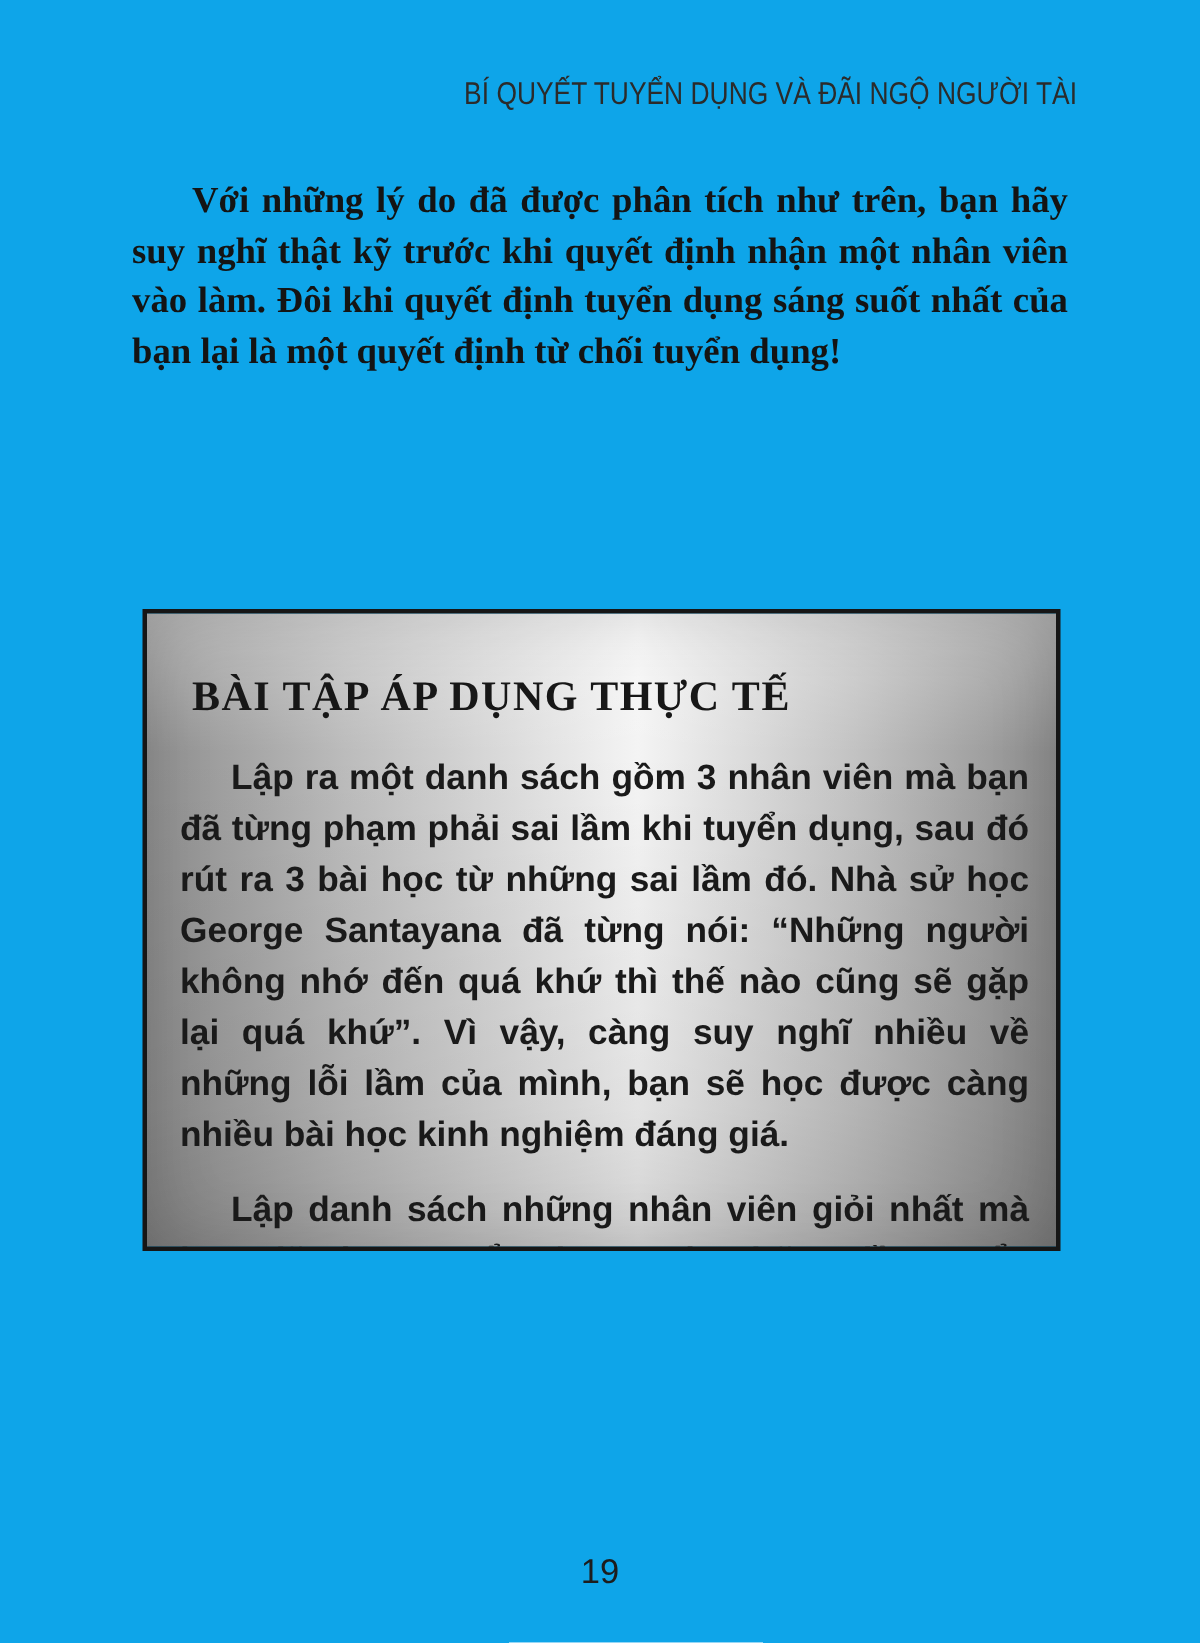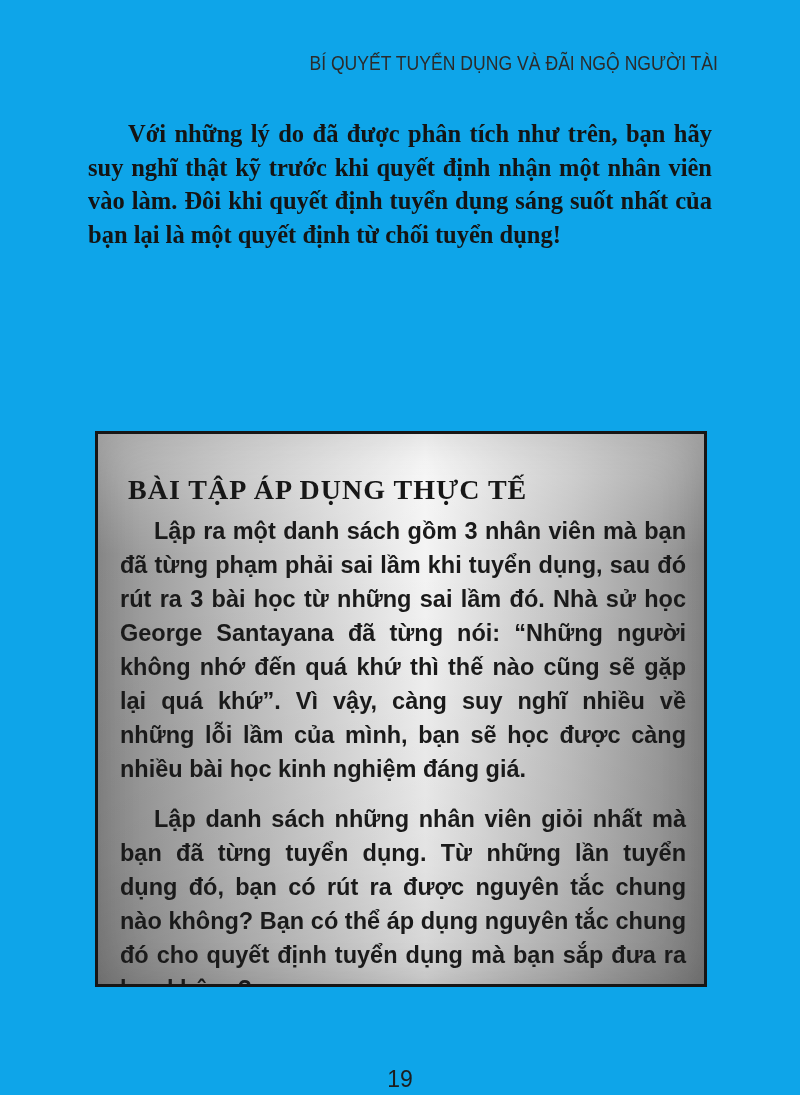--- a/index.html
+++ b/index.html
@@ -41,55 +41,55 @@
     line-height: 33.5px;
     text-align: justify;
     text-indent: 40px;
     color: #141414;
     font-weight: bold;
   }
 
   
   .exercise-box {
     position: absolute;
-    left: 95px; top: 431px;
-    width: 612px; height: 556px;
+    left: 95px; top: 406px;
+    width: 612px; height: 428px;
     border: 3px solid #161616;
     background:
       linear-gradient(to bottom, rgba(255,255,255,0.30) 0%, rgba(255,255,255,0) 22%, rgba(0,0,0,0.07) 78%, rgba(0,0,0,0.14) 100%),
       linear-gradient(to right, #8f8f8f 0%, #bcbcbc 22%, #f4f4f4 54%, #c2c2c2 78%, #8c8c8c 100%);
     box-shadow: inset 0 0 46px rgba(0,0,0,0.14);
     overflow: hidden;
   }
   .exercise-title {
     margin: 40px 0 0 30px;
     font-family: "Liberation Serif", serif;
     font-weight: bold;
     font-size: 28px;
     letter-spacing: 1px;
     color: #171717;
   }
   .exercise-paragraph {
-    margin: 8px 18px 0 22px;
+    margin: 20px 18px 0 22px;
     font-family: "Liberation Sans", sans-serif;
     font-weight: bold;
     font-size: 23.5px;
     line-height: 34px;
     text-align: justify;
     text-indent: 34px;
     color: #1a1a1a;
   }
   .exercise-paragraph + .exercise-paragraph {
     margin-top: 16px;
   }
 
   
   .page-number {
     position: absolute;
-    top: 1066px; left: 0;
+    top: 1034px; left: 0;
     width: 100%;
     text-align: center;
     font-family: "Liberation Sans", sans-serif;
     font-size: 23px;
     color: #1d1d1d;
   }
 </style>
 </head>
 <body>
 

